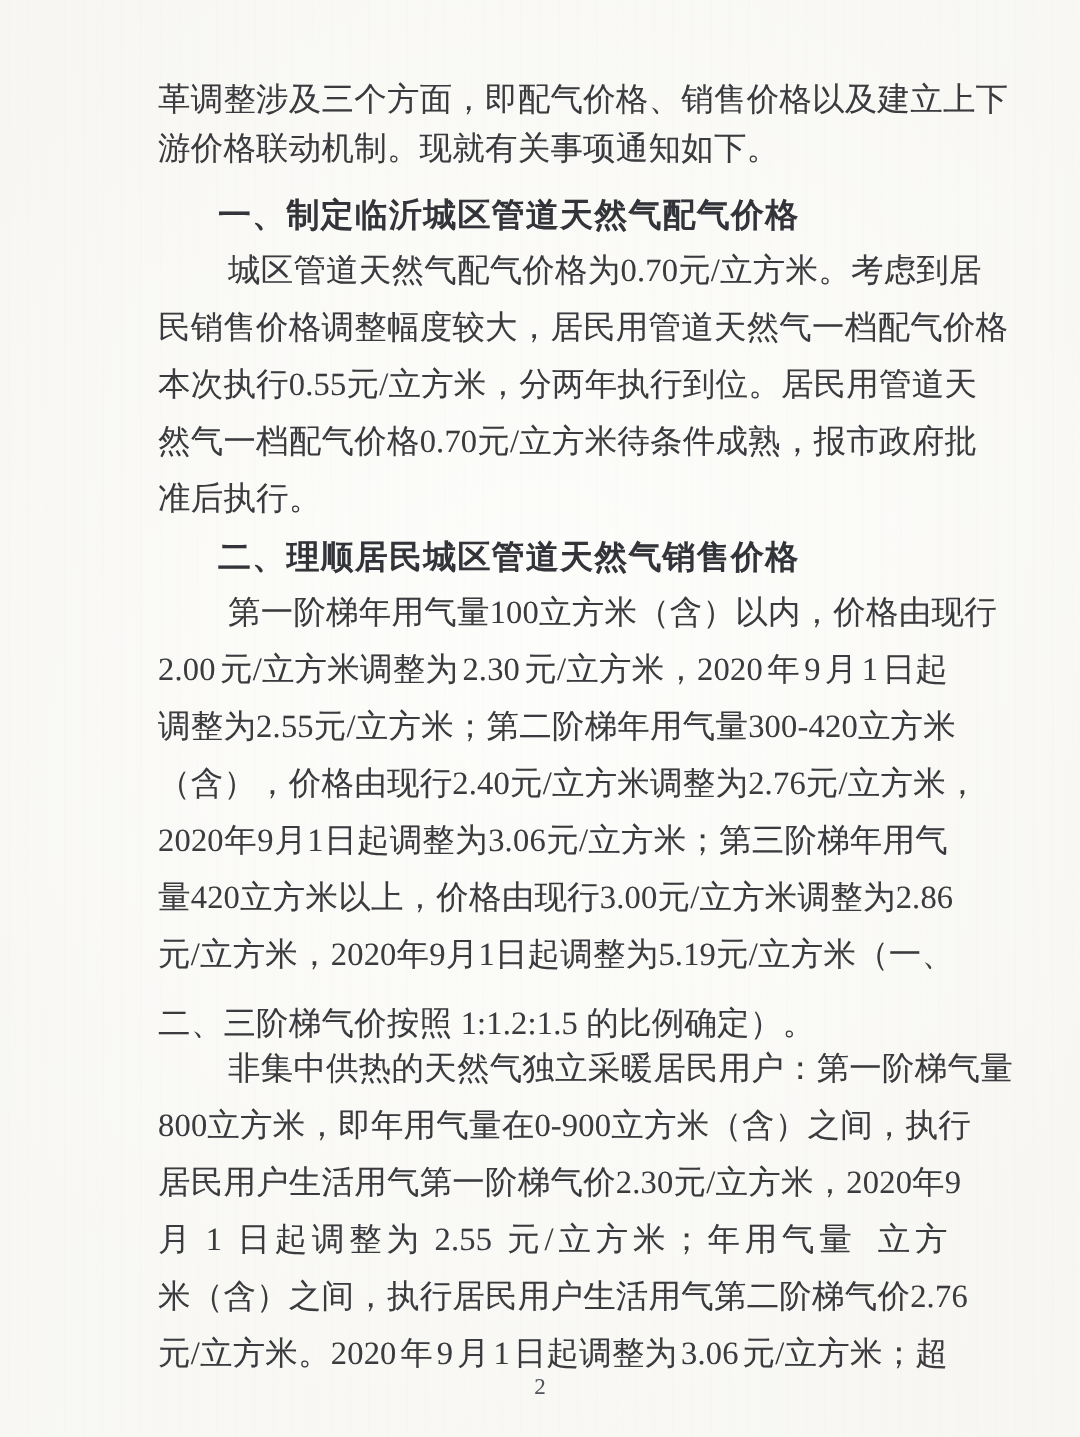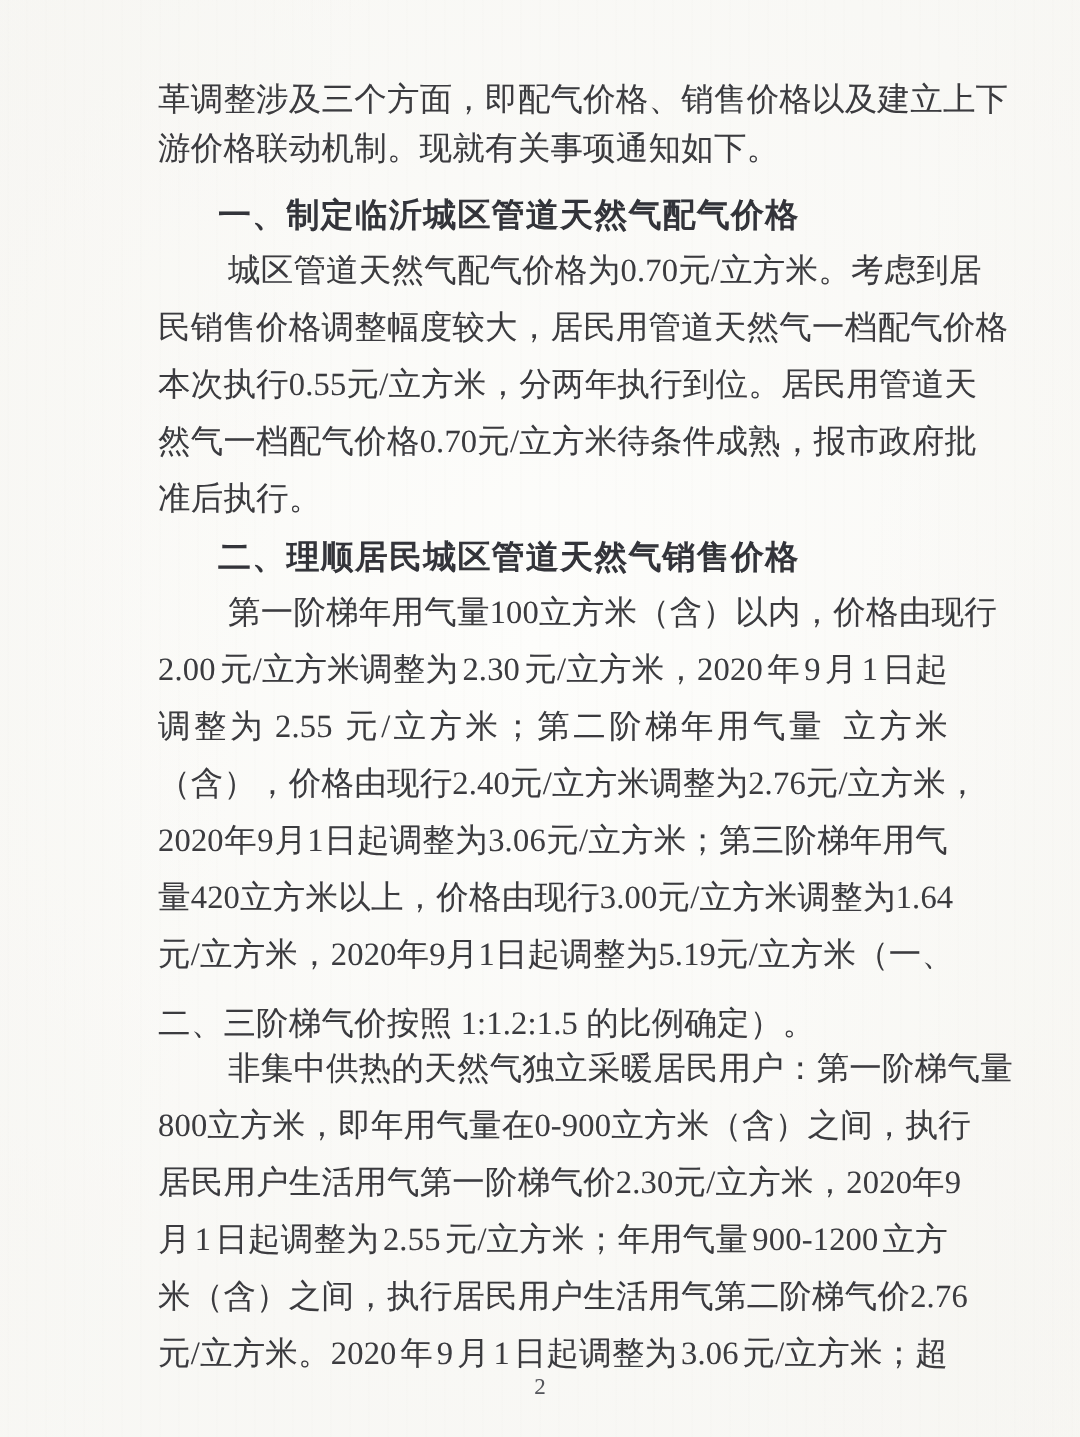--- a/index.html
+++ b/index.html
@@ -333,20 +333,21 @@
         <span>；</span>
         <span>第</span>
         <span>二</span>
         <span>阶</span>
         <span>梯</span>
         <span>年</span>
         <span>用</span>
         <span>气</span>
         <span>量</span>
         <span style="width: 6px;"></span>
+        <span>300-420</span>
         <span style="width: 6px;"></span>
         <span>立</span>
         <span>方</span>
         <span>米</span>
       </div>
       <div class="line body-line just" style="top: 756px;">
         <span>（</span>
         <span>含</span>
         <span>）</span>
         <span>，</span>
@@ -430,21 +431,21 @@
         <span style="width: 6px;"></span>
         <span>元</span>
         <span>/</span>
         <span>立</span>
         <span>方</span>
         <span>米</span>
         <span>调</span>
         <span>整</span>
         <span>为</span>
         <span style="width: 6px;"></span>
-        <span>1.64</span>
+        <span>2.86</span>
       </div>
       <div class="line body-line just" style="top: 927px;">
         <span>元</span>
         <span>/</span>
         <span>立</span>
         <span>方</span>
         <span>米</span>
         <span>，</span>
         <span>2020</span>
         <span style="width: 6px;"></span>
@@ -575,21 +576,20 @@
         <span>/</span>
         <span>立</span>
         <span>方</span>
         <span>米</span>
         <span>；</span>
         <span>年</span>
         <span>用</span>
         <span>气</span>
         <span>量</span>
         <span style="width: 6px;"></span>
-        <span>900-1200</span>
         <span style="width: 6px;"></span>
         <span>立</span>
         <span>方</span>
       </div>
       <div class="line body-line just" style="top: 1269px;">
         <span>米</span>
         <span>（</span>
         <span>含</span>
         <span>）</span>
         <span>之</span>

